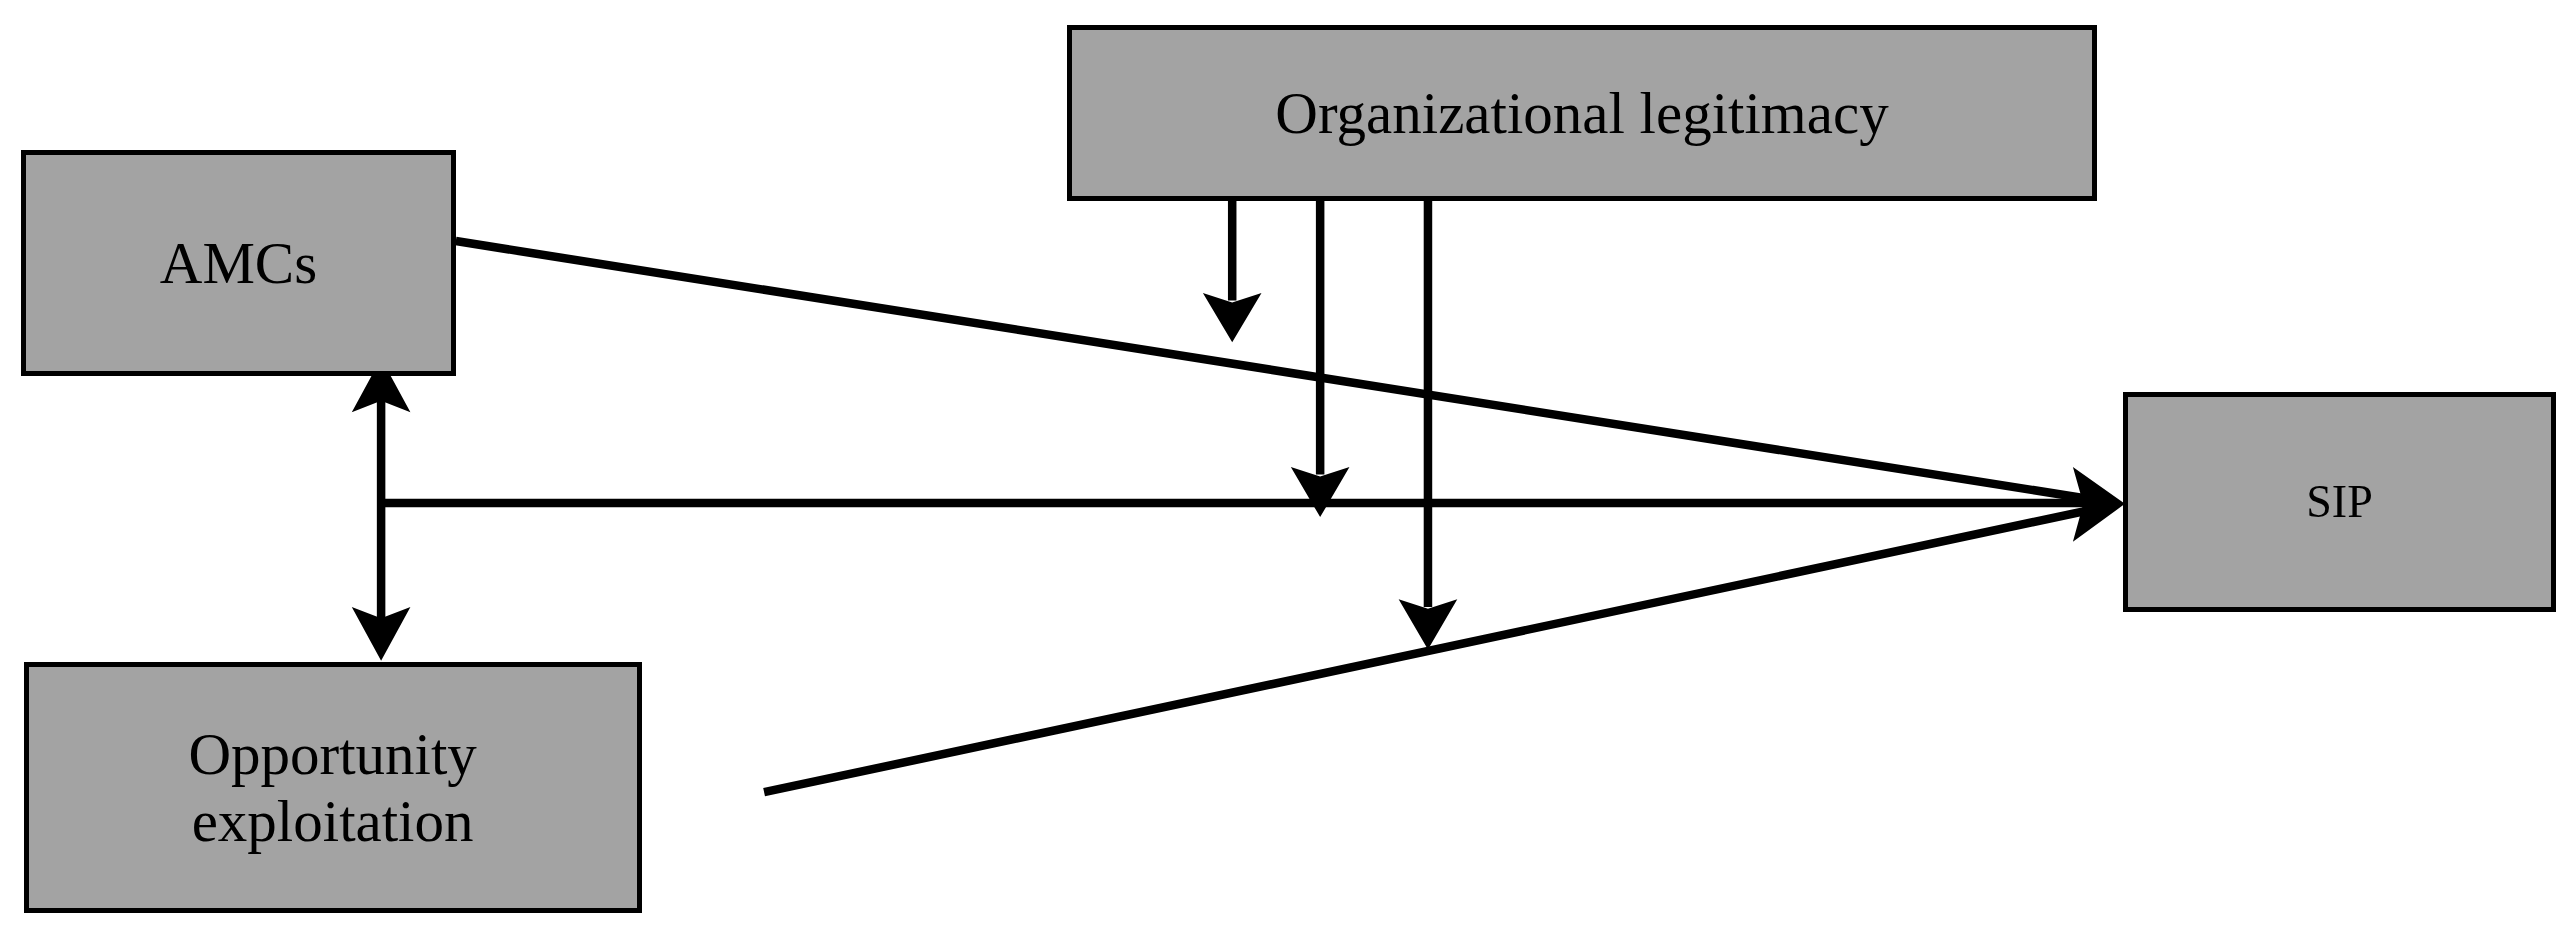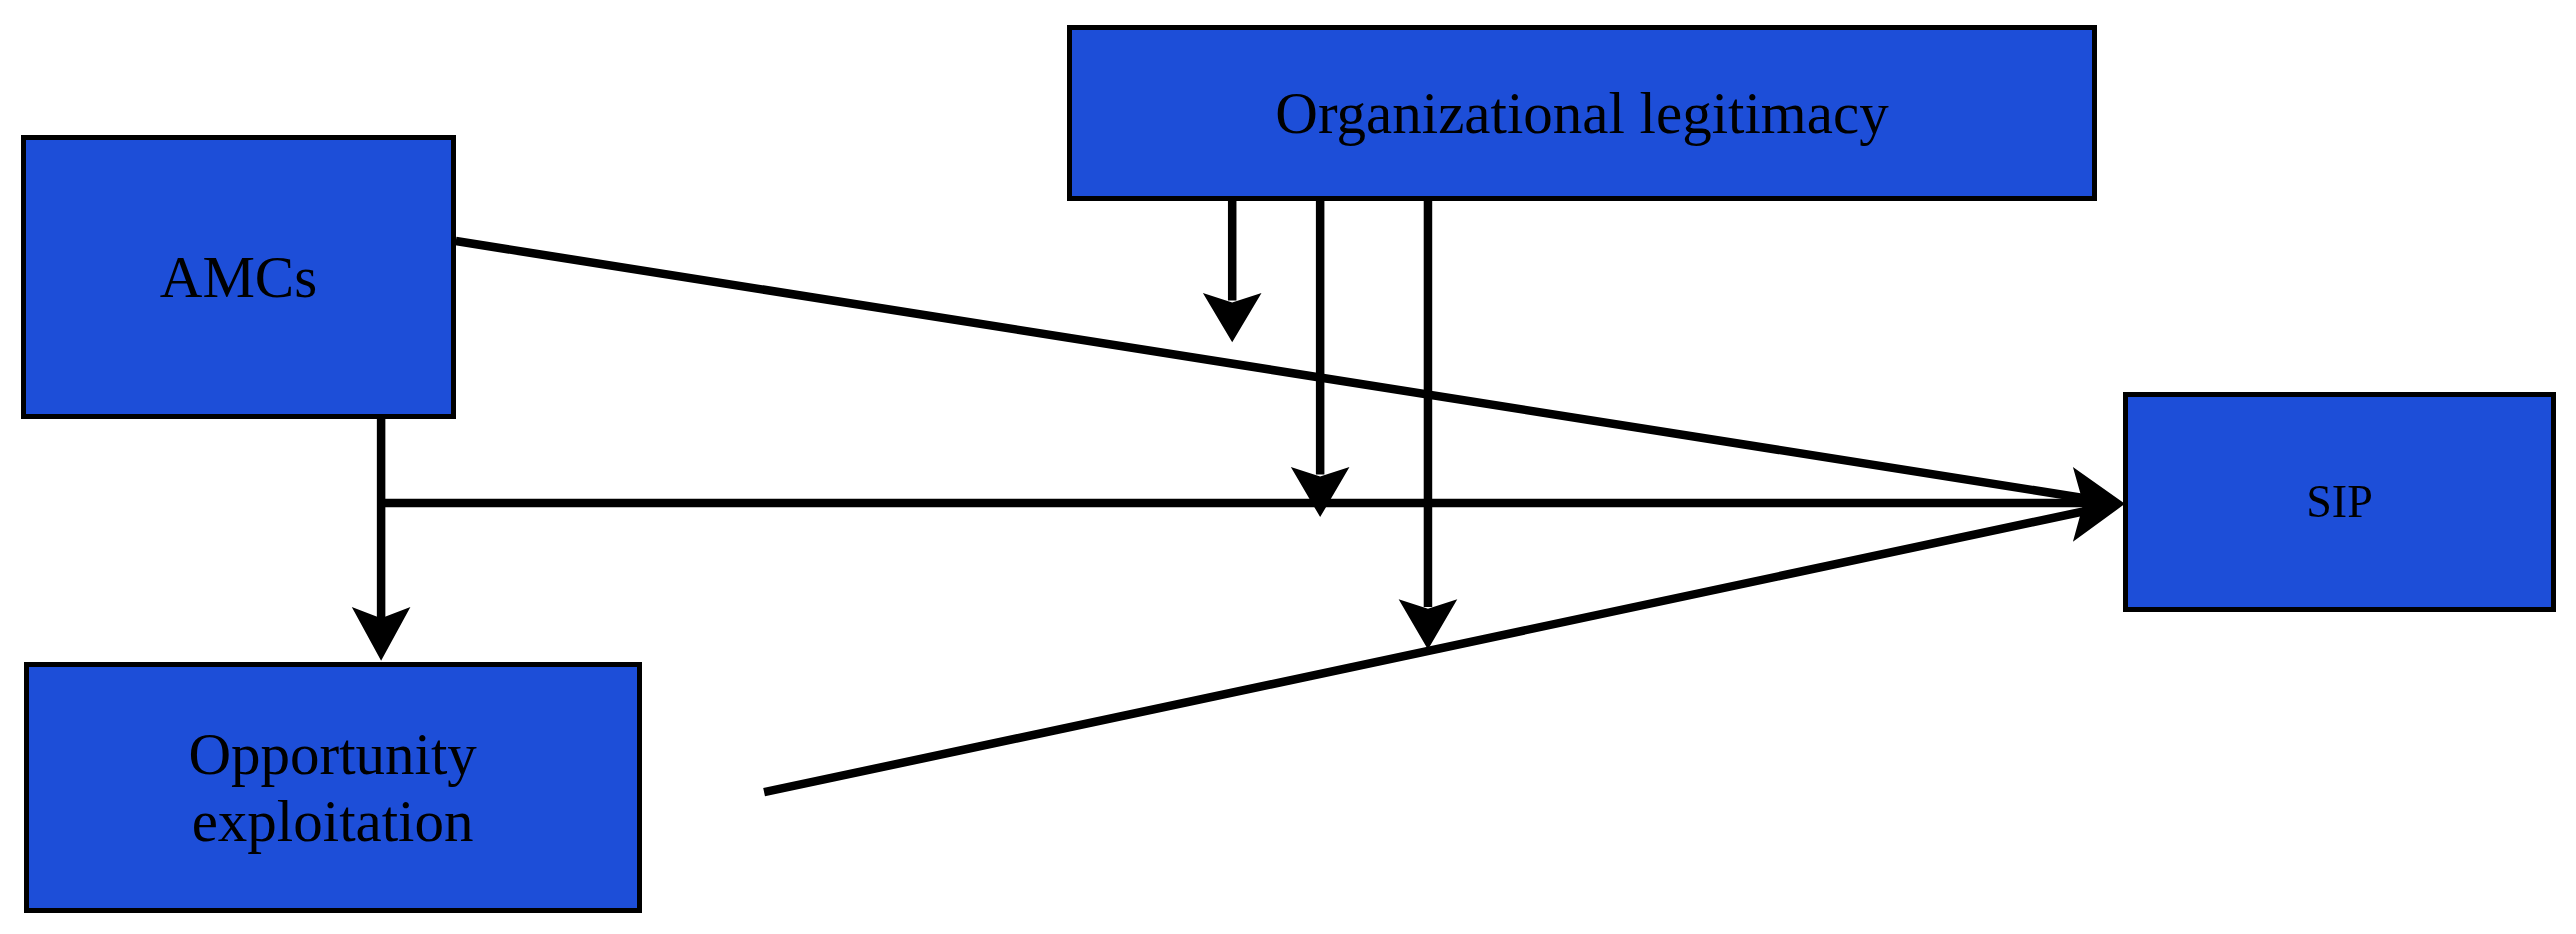--- a/index.html
+++ b/index.html
@@ -22,43 +22,43 @@
     position: absolute;
     left: 0;
     top: 0;
     width: 2576px;
     height: 934px;
   }
   .node-box {
     position: absolute;
     box-sizing: border-box;
     border: 5.7px solid #000000;
-    background: #1d4ed8;
+    background: #a3a3a3;
     display: flex;
     align-items: center;
     justify-content: center;
     text-align: center;
     line-height: 1.12;
     color: #000000;
     z-index: 3;
   }
   .node-label {
     display: block;
     width: 100%;
     padding: 0 11.3px;
     box-sizing: border-box;
     white-space: pre-line;
   }
 
   
   #node-amcs {
     left: 21px;
-    top: 135px;
+    top: 150px;
     width: 435px;
-    height: 284px;
+    height: 226px;
     font-size: 59px;
   }
   #node-org-legitimacy {
     left: 1067px;
     top: 24.6px;
     width: 1030px;
     height: 176px;
     font-size: 59px;
   }
   #node-sip {

